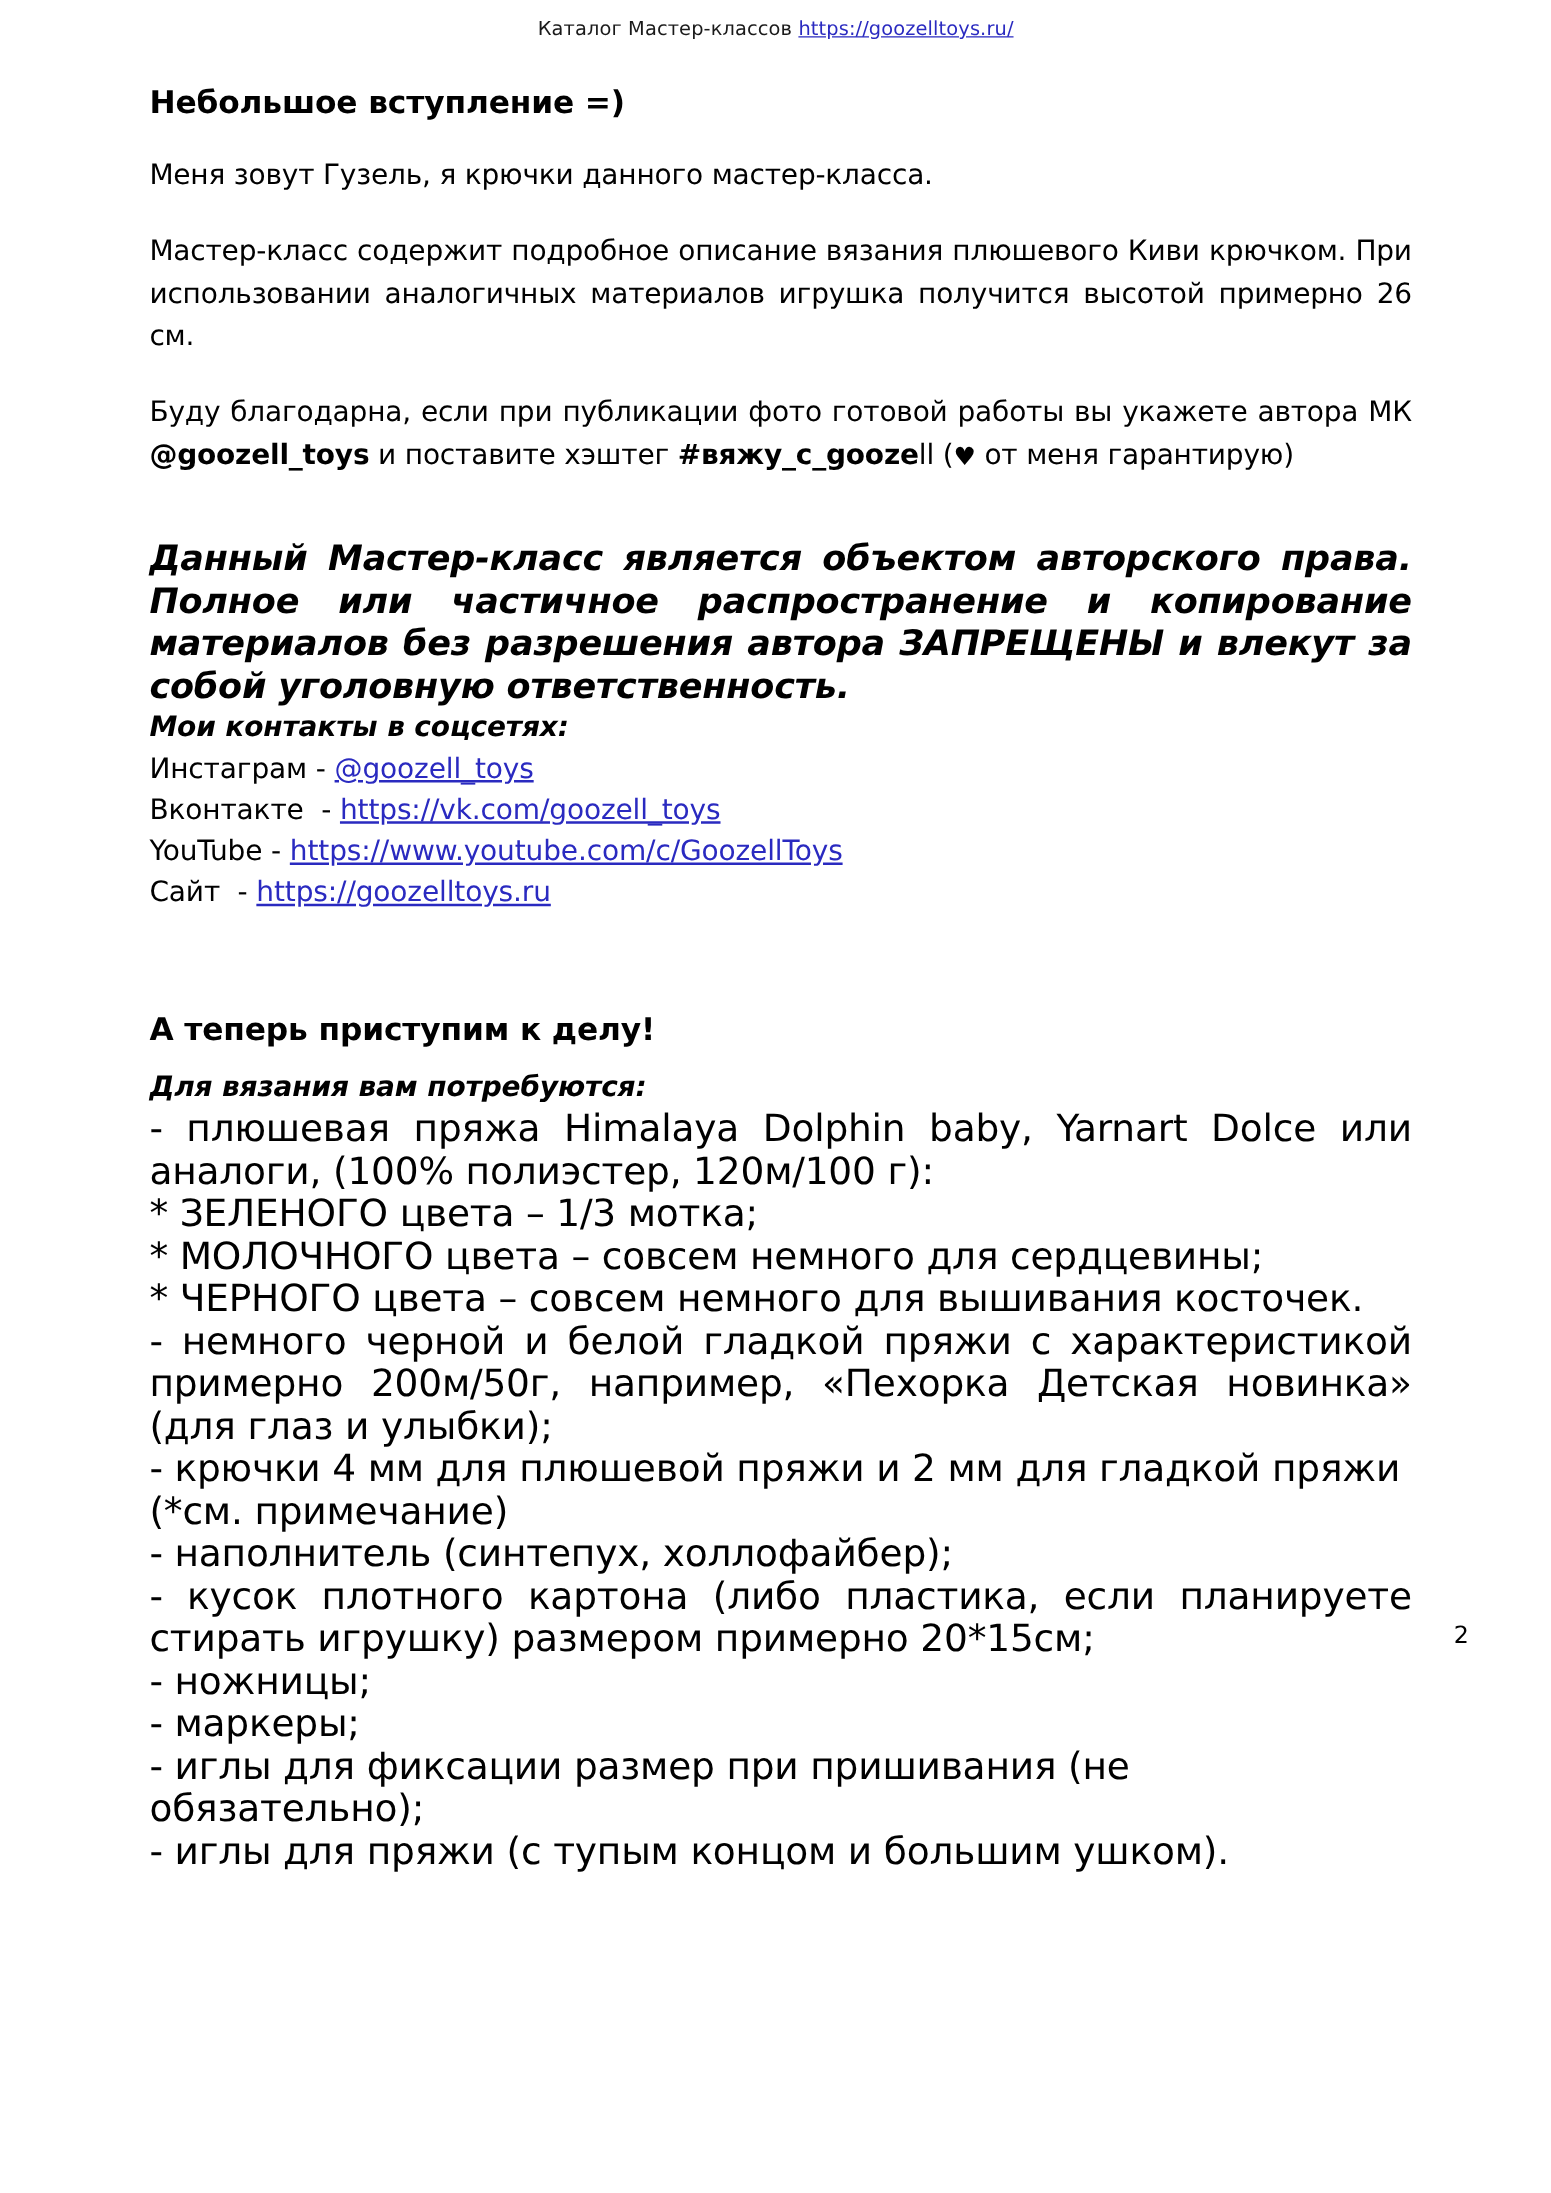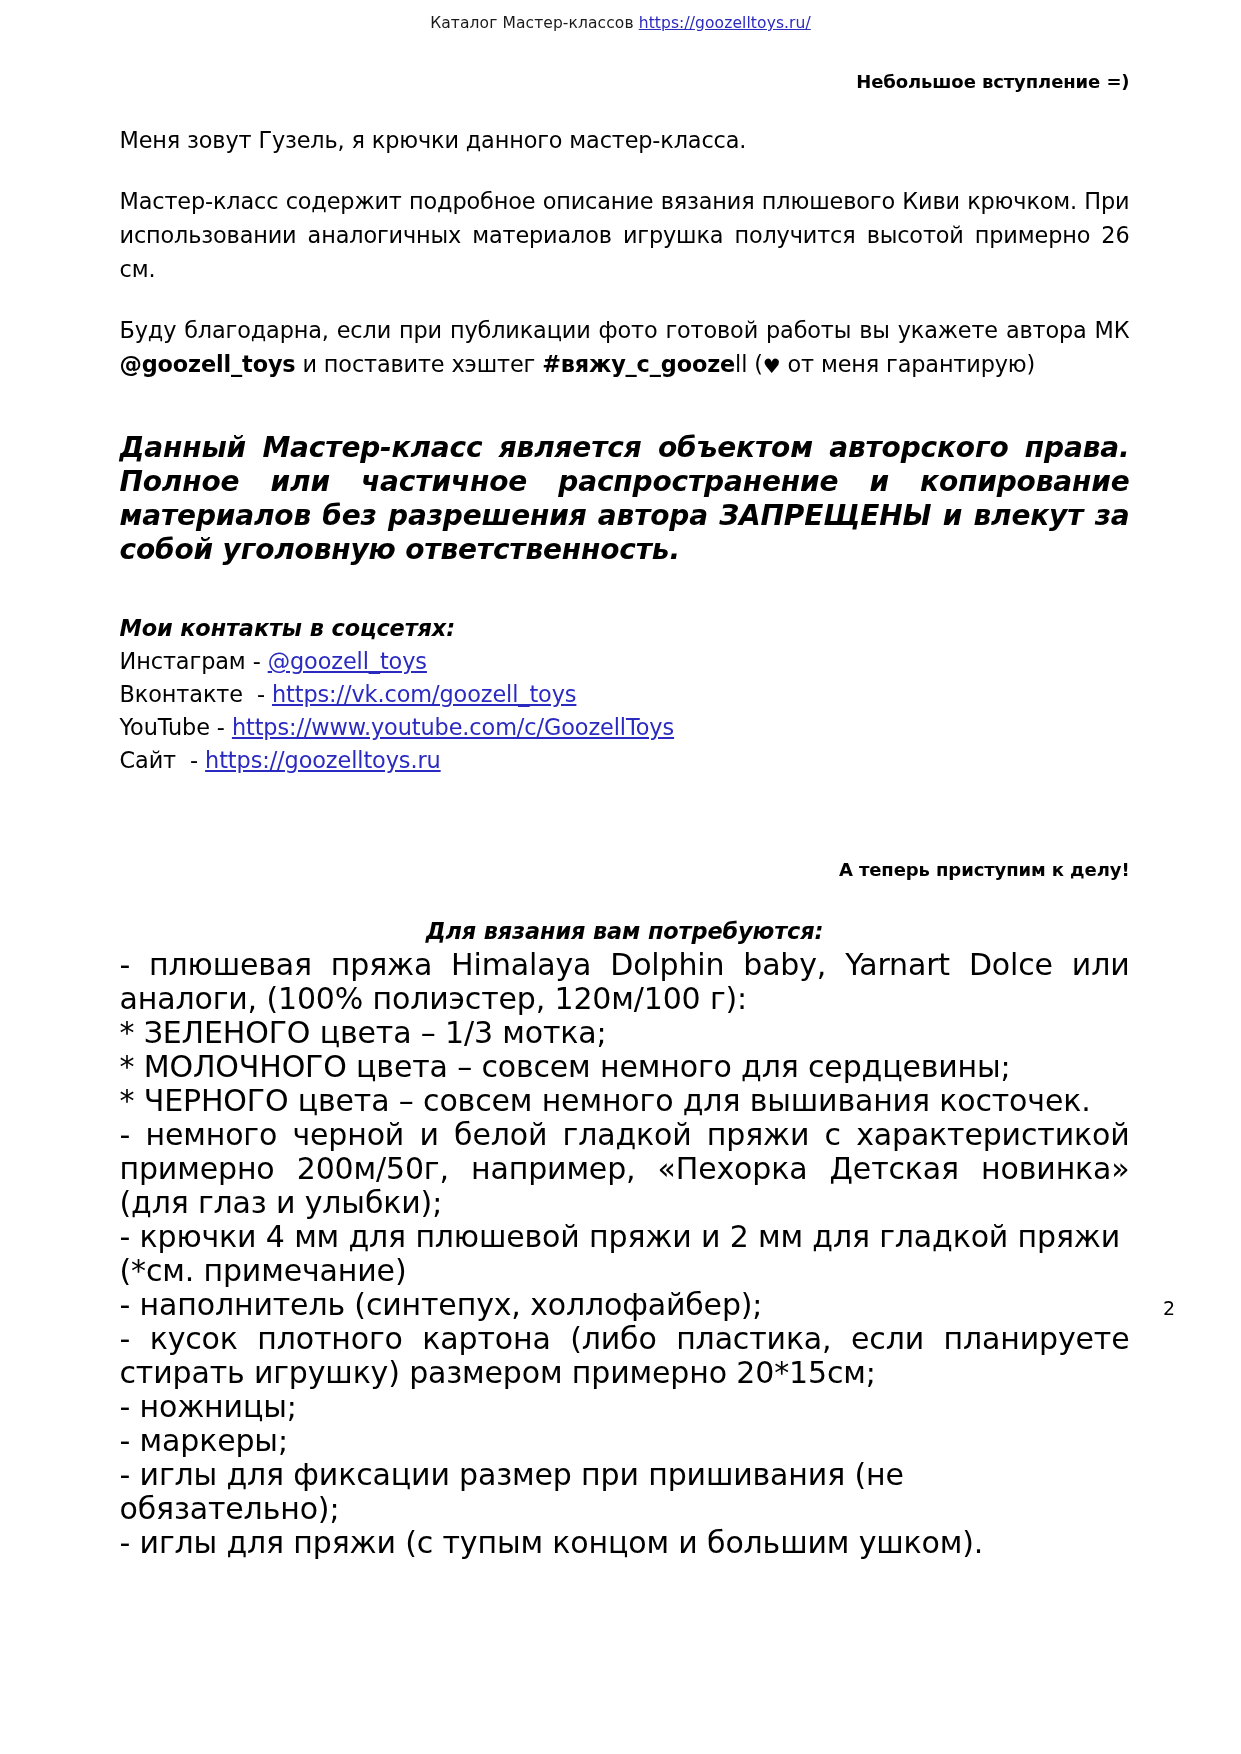--- a/index.html
+++ b/index.html
@@ -39,23 +39,23 @@
 
   
   .content {
     margin: 0 auto;
     width: 1010px;
     padding-left: 8px;
     box-sizing: content-box;
   }
 
   h1.section-title {
-    font-size: 18px;
+    font-size: 25px;
     font-weight: bold;
-    text-align: right;
+    text-align: left;
     margin: 35px 0 0 0;
     line-height: 28px;
     letter-spacing: -0.1px;
   }
 
   h1.section-title.mid {
     margin-top: 79px;
   }
 
   p.para {
@@ -74,21 +74,20 @@
     font-size: 28px;
     line-height: 34px;
     text-align: justify;
     font-weight: bold;
     font-style: italic;
     margin: 48px 0 0 0;
     letter-spacing: -0.15px;
   }
 
   .contacts {
-    margin-top: 45px;
   }
   .contacts-title {
     font-size: 22.4px;
     font-weight: bold;
     font-style: italic;
     line-height: 33px;
     letter-spacing: -0.1px;
   }
   .contact-line {
     font-size: 22.4px;
@@ -100,23 +99,22 @@
   .contact-link {
     color: #2a2ac0;
     text-decoration: underline;
   }
 
   .materials-title {
     font-size: 22.4px;
     font-weight: bold;
     font-style: italic;
     line-height: 34px;
-    margin-top: 30px;
+    margin-top: 15px;
     letter-spacing: -0.1px;
-    text-align: center;
   }
   .mat-line {
     font-size: 30px;
     line-height: 34px;
     letter-spacing: -0.15px;
     text-align: justify;
     text-justify: inter-word;
     margin: 0;
   }
   .mat-line.nojust { text-align: left; }

